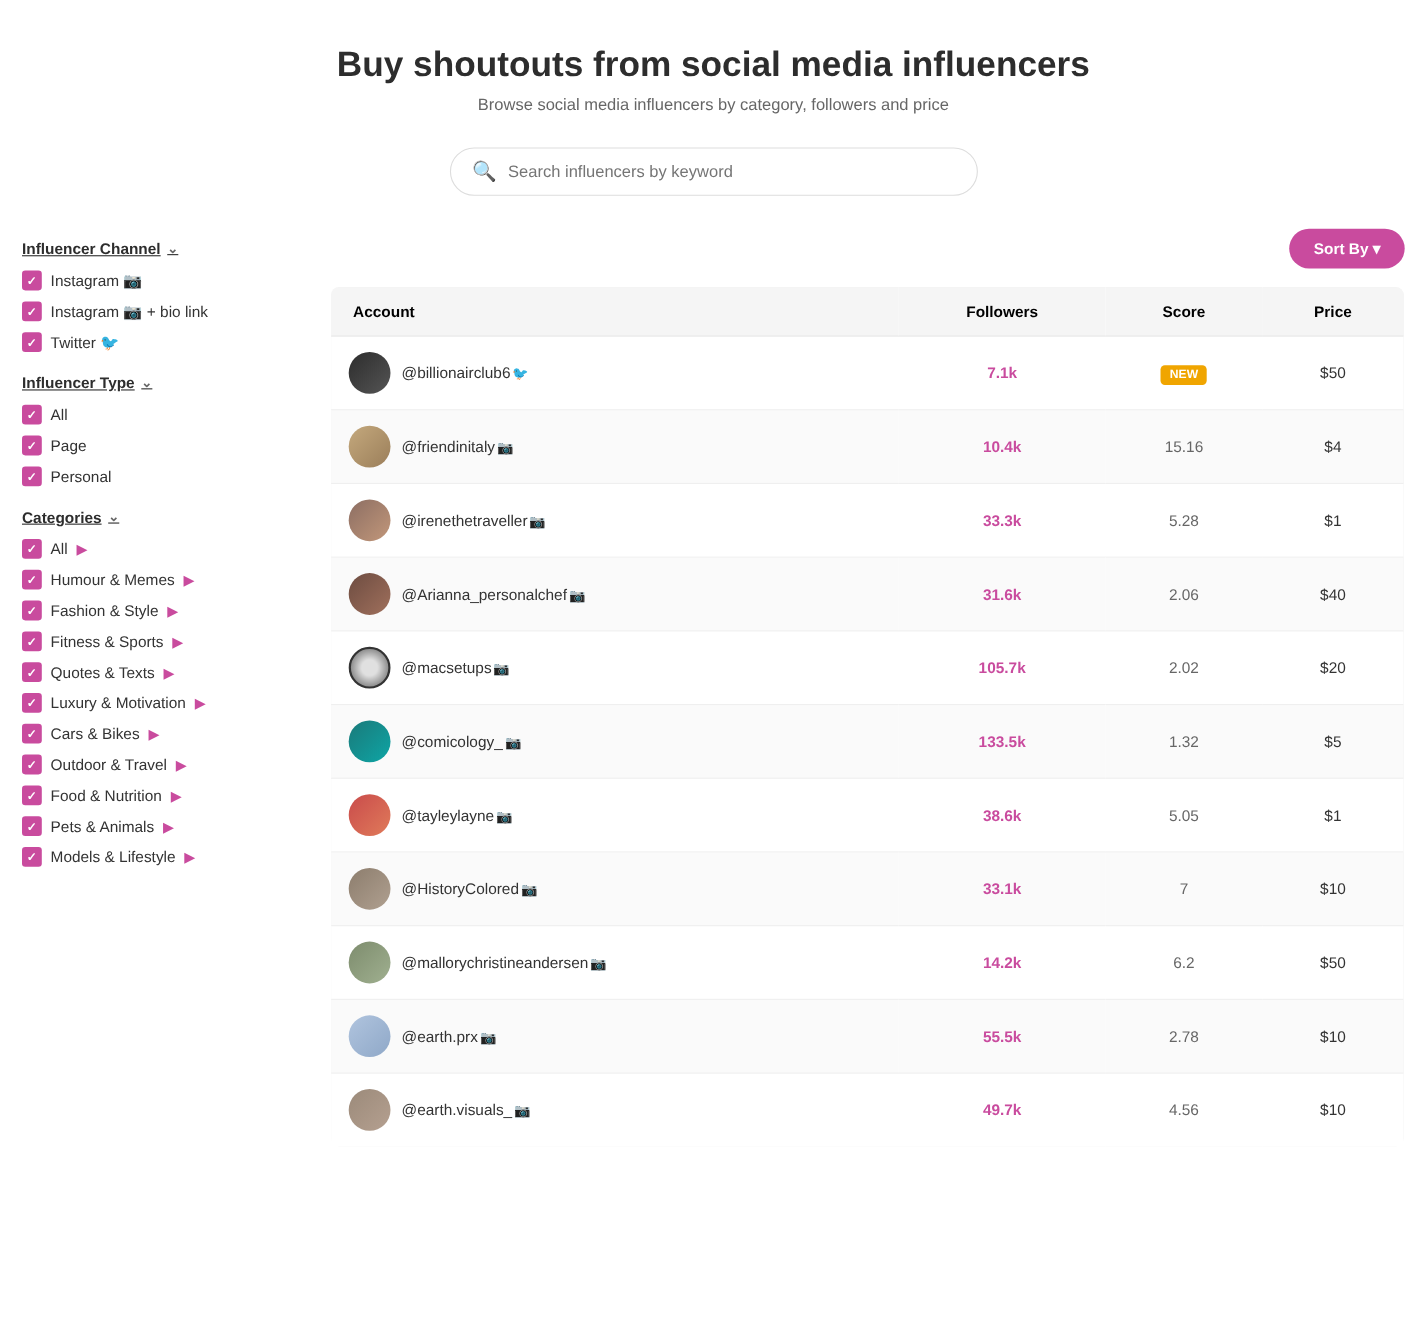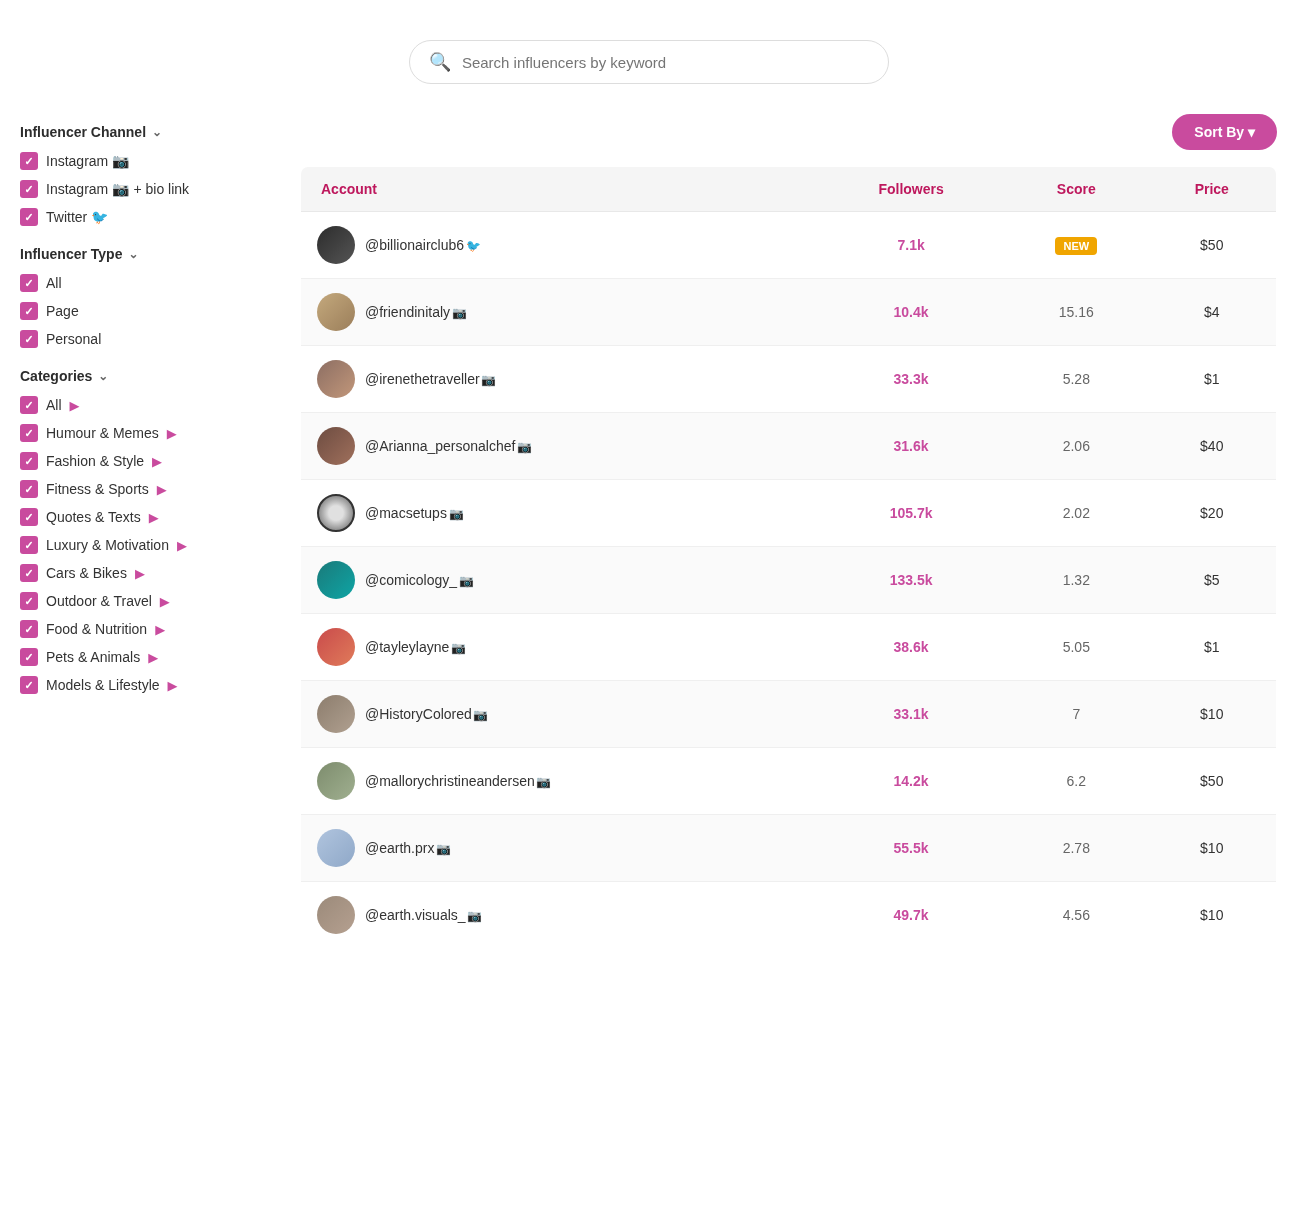--- a/index.html
+++ b/index.html
@@ -14,36 +14,36 @@
     .search-bar-wrapper { display: flex; justify-content: center; margin-bottom: 30px; }
     .search-bar { display: flex; align-items: center; border: 1.5px solid #ddd; border-radius: 30px; padding: 10px 20px; width: 480px; }
     .search-bar input { border: none; outline: none; font-size: 15px; color: #999; width: 100%; margin-left: 10px; }
     .search-icon-wrap { color: #c94b9e; font-size: 18px; }
 
     .main-layout { display: flex; gap: 30px; }
 
     .sidebar { width: 250px; flex-shrink: 0; padding-top: 10px; }
 
     .sidebar-section { margin-bottom: 20px; }
-    .sidebar-section-title { font-size: 14px; font-weight: 700; color: #2d2d2d; margin-bottom: 12px; display: flex; align-items: center; gap: 6px; cursor: pointer; }
+    .sidebar-section-title { font-size: 14px; font-weight: 700; color: #2d2d2d; margin-bottom: 12px; display: flex; align-items: center; gap: 6px; cursor: pointer; text-decoration: underline; }
     .sidebar-section-title .chevron { font-size: 12px; color: #666; }
 
     .sidebar-item { display: flex; align-items: center; gap: 8px; margin-bottom: 10px; font-size: 14px; color: #333; }
     .sidebar-item .check { width: 18px; height: 18px; background: #c94b9e; border-radius: 3px; display: flex; align-items: center; justify-content: center; flex-shrink: 0; }
     .sidebar-item .check::after { content: '✓'; color: white; font-size: 11px; font-weight: 700; }
     .sidebar-item .item-icon { font-size: 13px; color: #c94b9e; }
 
     .content-area { flex: 1; }
 
     .sort-bar { display: flex; justify-content: flex-end; margin-bottom: 16px; }
     .sort-btn { background: #c94b9e; color: white; border: none; border-radius: 25px; padding: 10px 22px; font-size: 14px; font-weight: 600; cursor: pointer; display: flex; align-items: center; gap: 6px; }
 
     .influencer-table { width: 100%; border-collapse: collapse; border: 1px solid #e8e8e8; border-radius: 8px; overflow: hidden; }
     .influencer-table thead tr { background: #f5f5f5; }
-    .influencer-table thead th { padding: 14px 16px; font-size: 14px; font-weight: 600; color: #be185d; text-align: center; border-bottom: 1px solid #e8e8e8; }
+    .influencer-table thead th { padding: 14px 16px; font-size: 14px; font-weight: 600; color: #000000; text-align: center; border-bottom: 1px solid #e8e8e8; }
     .influencer-table thead th:first-child { text-align: left; padding-left: 20px; }
 
     .influencer-table tbody tr { border-bottom: 1px solid #efefef; }
     .influencer-table tbody tr:nth-child(even) { background: #fafafa; }
     .influencer-table tbody td { padding: 14px 16px; text-align: center; font-size: 14px; }
     .influencer-table tbody td:first-child { text-align: right; padding-left: 16px; }
 
     .account-cell { display: flex; align-items: center; gap: 10px; }
     .avatar { width: 38px; height: 38px; border-radius: 50%; overflow: hidden; background: #ddd; flex-shrink: 0; }
 
@@ -66,20 +66,24 @@
     .avatar-8 { background: linear-gradient(135deg, #c94b4b, #e07b5a); }
     .avatar-9 { background: linear-gradient(135deg, #8c7d6d, #b0a090); }
     .avatar-10 { background: linear-gradient(135deg, #7d8c6d, #a0b090); }
     .avatar-11 { background: linear-gradient(135deg, #b0c4de, #8fa8c8); }
     .avatar-12 { background: linear-gradient(135deg, #9b8a7a, #b5a090); }
   </style>
 </head>
 <body>
 
 <div class="page-wrapper">
+  <div class="hero">
+    <h1>Buy shoutouts from social media influencers</h1>
+    <p>Browse social media influencers by category, followers and price</p>
+  </div>
 
   <div class="search-bar-wrapper">
     <div class="search-bar">
       <span class="search-icon-wrap">🔍</span>
       <input type="text" placeholder="Search influencers by keyword" style="">
     </div>
   </div>
 
   <div class="main-layout">
     <div class="sidebar">

